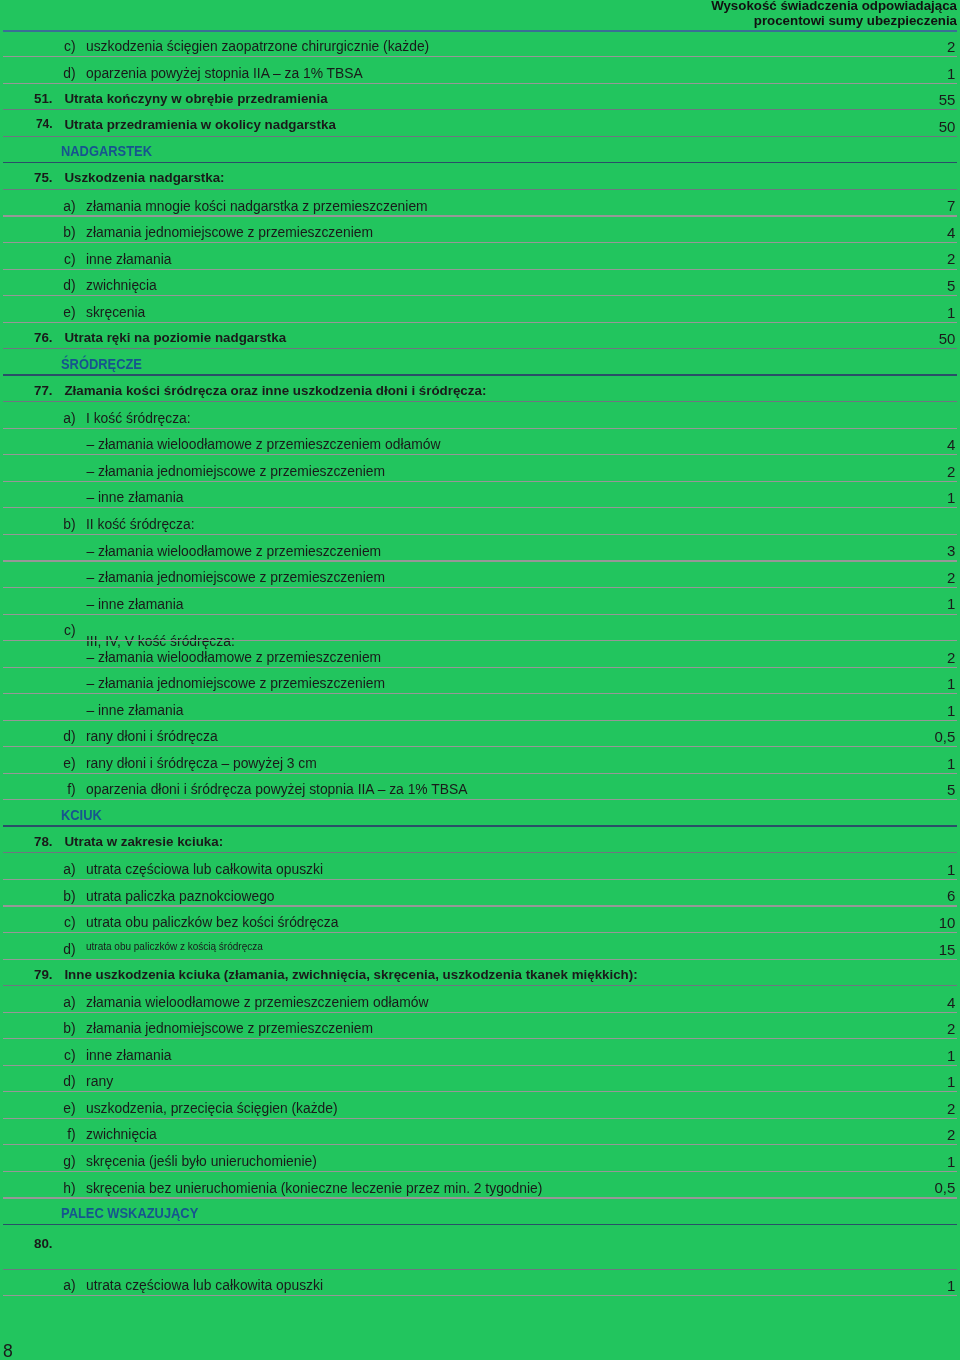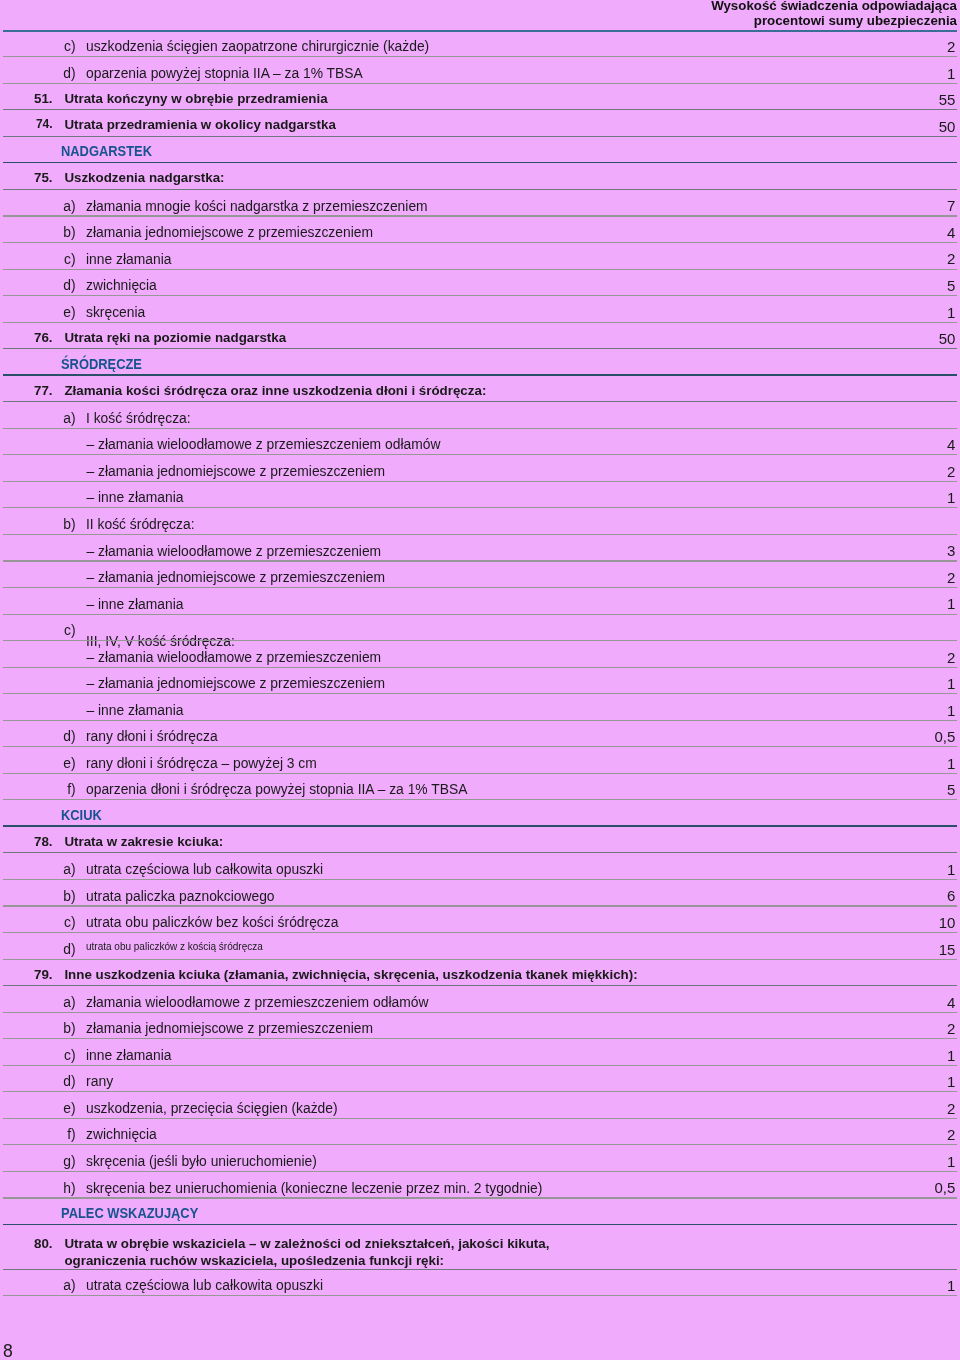--- a/index.html
+++ b/index.html
@@ -1,20 +1,20 @@
 <!DOCTYPE html>
 <html lang="pl"><head>
 <meta charset="utf-8">
 <title>Tabela uszczerbku na zdrowiu</title>
 <style>
   html,body{margin:0;padding:0;background:#ffffff;}
   body{width:960px;height:1360px;overflow:hidden;
        font-family:"Liberation Sans",sans-serif;color:#1a1a1a;
        -webkit-font-smoothing:antialiased;}
-  #page{position:relative;width:960px;height:1360px;background:#f0abfc;overflow:hidden;}
+  #page{position:relative;width:960px;height:1360px;background:#22c55e;overflow:hidden;}
   #column-header{position:absolute;right:3px;top:-2px;width:420px;text-align:right;
            font-size:13.3px;font-weight:bold;line-height:15.2px;color:#111111;}
   #table{position:absolute;left:3px;top:30.75px;width:954px;}
   .rule{position:absolute;left:0;width:954px;}
   .row{position:absolute;left:0;width:954px;}
   .cell{position:absolute;white-space:pre;line-height:normal;}
   .marker{text-align:right;}
   .value{right:1.7px;text-align:right;font-size:15px;font-weight:normal;color:#1a1a1a;}
   #page-number{position:absolute;left:3.0px;top:1341.0px;font-size:17.6px;
                line-height:normal;color:#1a1a1a;}
@@ -281,22 +281,20 @@
         <span class="cell label" style="left:83px;font-size:13.85px;font-weight:normal;color:#1a1a1a;top:7.55px;">skręcenia bez unieruchomienia (konieczne leczenie przez min. 2 tygodnie)</span>
         <span class="cell value" style="top:7.41px">0,5</span>
       </div>
       <div class="rule" style="top: 1166.66px; height: 1.1px; background: rgb(151, 151, 151);"></div>
       <div class="row" style="top: 1167.76px; height: 26.54px;">
         <span class="cell label" style="left:58.3px;font-size:13.95px;font-weight:bold;color:#17548f;top:6.36px;transform:scaleX(0.925);transform-origin:left center;">PALEC WSKAZUJĄCY</span>
       </div>
       <div class="rule" style="top: 1192.8px; height: 1.5px; background: rgb(42, 79, 104);"></div>
       <div class="row" style="top: 1194.3px; height: 44.8px;">
         <span class="cell marker" style="left:16.6px;width:33px;font-size:13.35px;font-weight:bold;color:#1a1a1a;top:11.20px;">80.</span>
-        <span class="cell label" style="left:61.4px;font-size:13.35px;font-weight:bold;color:#1a1a1a;top:11.20px;line-height:16.6px;">Utrata w obrębie wskaziciela – w zależności od zniekształceń, jakości kikuta,
-ograniczenia ruchów wskaziciela, upośledzenia funkcji ręki:</span>
       </div>
       <div class="rule" style="top: 1238px; height: 1.1px; background: rgb(110, 118, 128);"></div>
       <div class="row" style="top: 1239.1px; height: 26.54px;">
         <span class="cell marker" style="left:50.6px;width:22px;font-size:13.85px;font-weight:normal;color:#1a1a1a;top:7.55px;">a)</span>
         <span class="cell label" style="left:83px;font-size:13.85px;font-weight:normal;color:#1a1a1a;top:7.55px;">utrata częściowa lub całkowita opuszki</span>
         <span class="cell value" style="top:7.41px">1</span>
       </div>
       <div class="rule" style="top: 1264.54px; height: 1.1px; background: rgb(151, 151, 151);"></div>
     </div>
 

